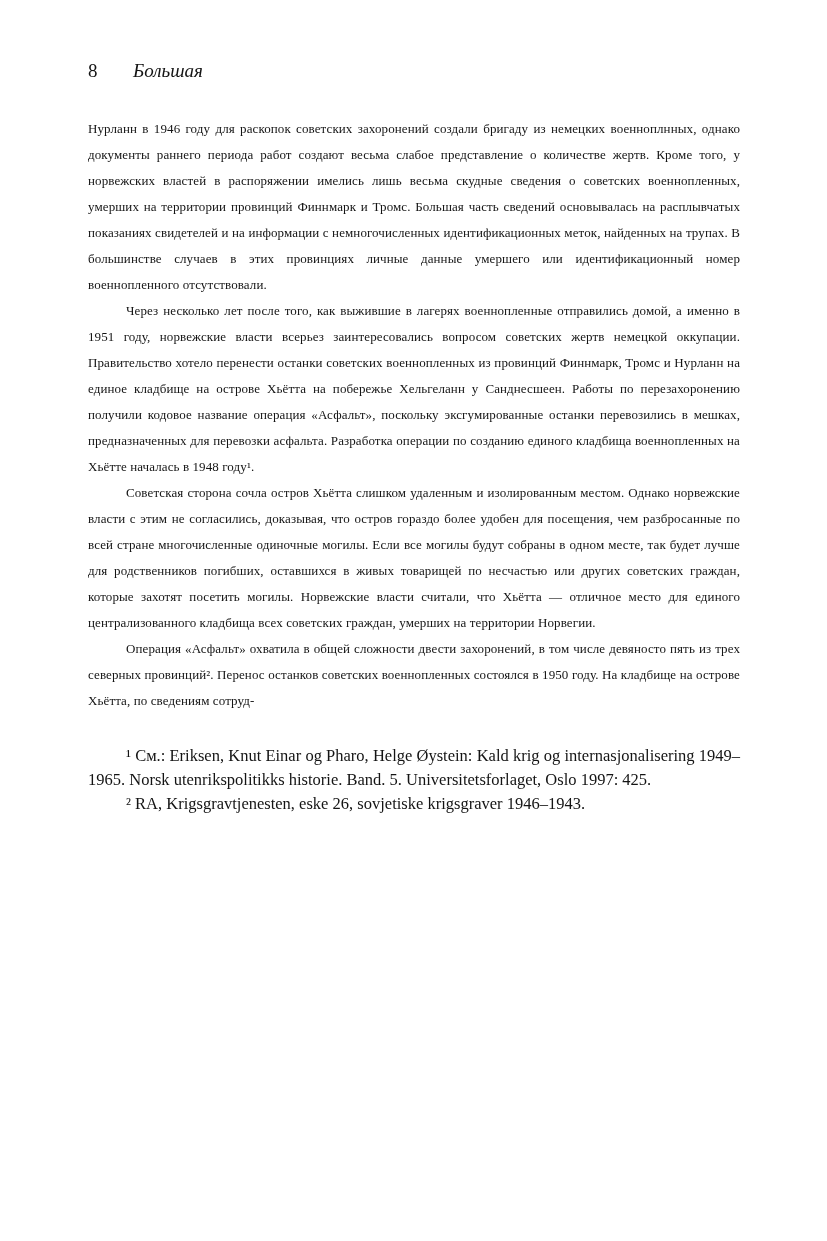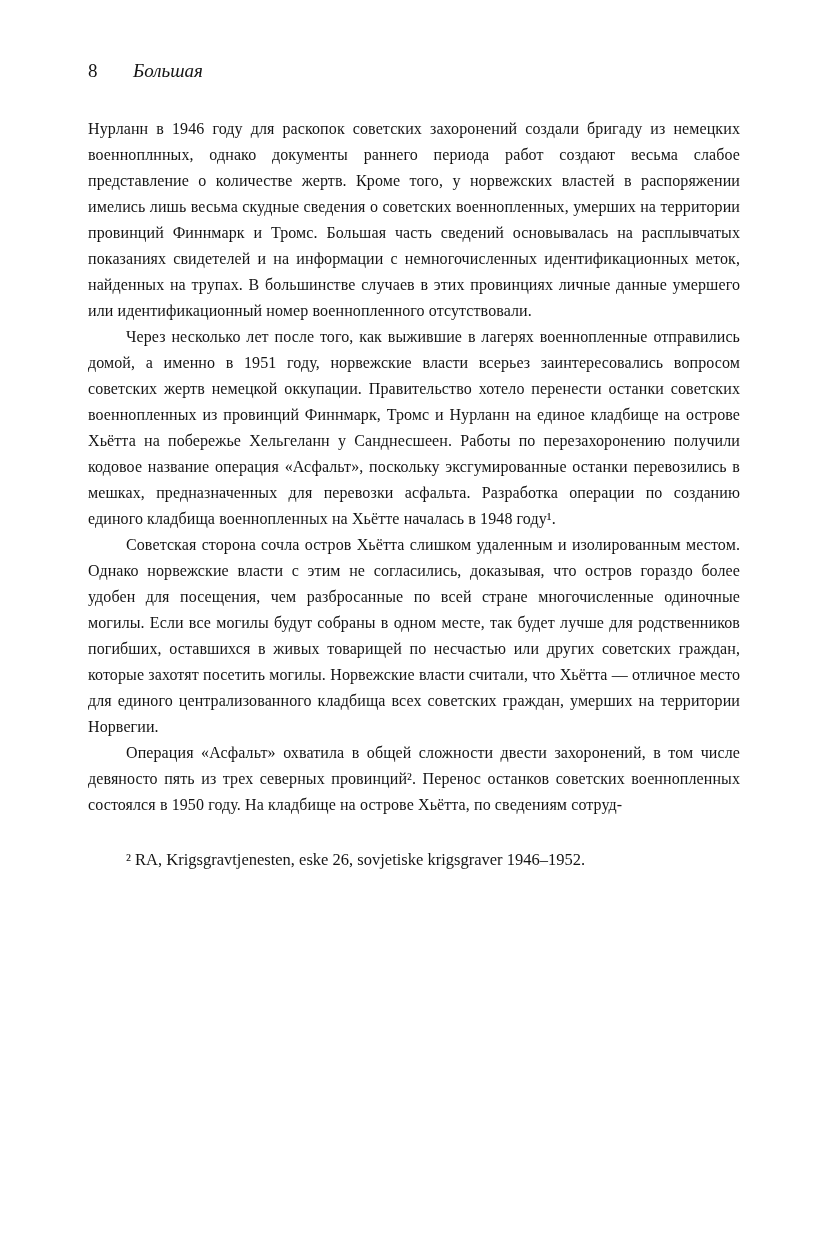--- a/index.html
+++ b/index.html
@@ -25,21 +25,21 @@
       margin-bottom: 34px;
     }
     .page-num {
       display: inline-block;
       min-width: 45px;
     }
     .chapter {
       font-style: italic;
     }
     .body-text {
-      font-size: 16px;
+      font-size: 13px;
       line-height: 26px;
       text-align: justify;
       letter-spacing: 0.1px;
     }
     .body-text p {
       margin: 0;
       text-indent: 38px;
     }
     .body-text p.continued {
       text-indent: 0;
@@ -66,16 +66,17 @@
   </div>
 
   <div class="body-text">
     <p class="continued">Нурланн в 1946 году для раскопок советских захоронений создали бригаду из немецких военноплнных, однако документы раннего периода работ создают весьма слабое представление о количестве жертв. Кроме того, у норвежских властей в распоряжении имелись лишь весьма скудные сведения о советских военнопленных, умерших на территории провинций Финнмарк и Тромс. Большая часть сведений основывалась на расплывчатых показаниях свидетелей и на информации с немногочисленных идентификационных меток, найденных на трупах. В большинстве случаев в этих провинциях личные данные умершего или идентификационный номер военнопленного отсутствовали.</p>
     <p>Через несколько лет после того, как выжившие в лагерях военнопленные отправились домой, а именно в 1951 году, норвежские власти всерьез заинтересовались вопросом советских жертв немецкой оккупации. Правительство хотело перенести останки советских военнопленных из провинций Финнмарк, Тромс и Нурланн на единое кладбище на острове Хьётта на побережье Хельгеланн у Санднесшеен. Работы по перезахоронению получили кодовое название операция «Асфальт», поскольку эксгумированные останки перевозились в мешках, предназначенных для перевозки асфальта. Разработка операции по созданию единого кладбища военнопленных на Хьётте началась в 1948 году¹.</p>
     <p>Советская сторона сочла остров Хьётта слишком удаленным и изолированным местом. Однако норвежские власти с этим не согласились, доказывая, что остров гораздо более удобен для посещения, чем разбросанные по всей стране многочисленные одиночные могилы. Если все могилы будут собраны в одном месте, так будет лучше для родственников погибших, оставшихся в живых товарищей по несчастью или других советских граждан, которые захотят посетить могилы. Норвежские власти считали, что Хьётта — отличное место для единого централизованного кладбища всех советских граждан, умерших на территории Норвегии.</p>
     <p>Операция «Асфальт» охватила в общей сложности двести захоронений, в том числе девяносто пять из трех северных провинций². Перенос останков советских военнопленных состоялся в 1950 году. На кладбище на острове Хьётта, по сведениям сотруд-</p>
   </div>
 
   <div class="footnotes">
-    <p>² RA, Krigsgravtjenesten, eske 26, sovjetiske krigsgraver 1946–1952.</p>
+    <p>¹ См.: Eriksen, Knut Einar og Pharo, Helge Øystein: Kald krig og internasjonalisering 1949–1965. Norsk utenrikspolitikks historie. Band. 5. Universitetsforlaget, Oslo 1997: 425.</p>
+    <p>² RA, Krigsgravtjenesten, eske 26, sovjetiske krigsgraver 1946–1943.</p>
   </div>
 
 </div>
 
 </body></html>

